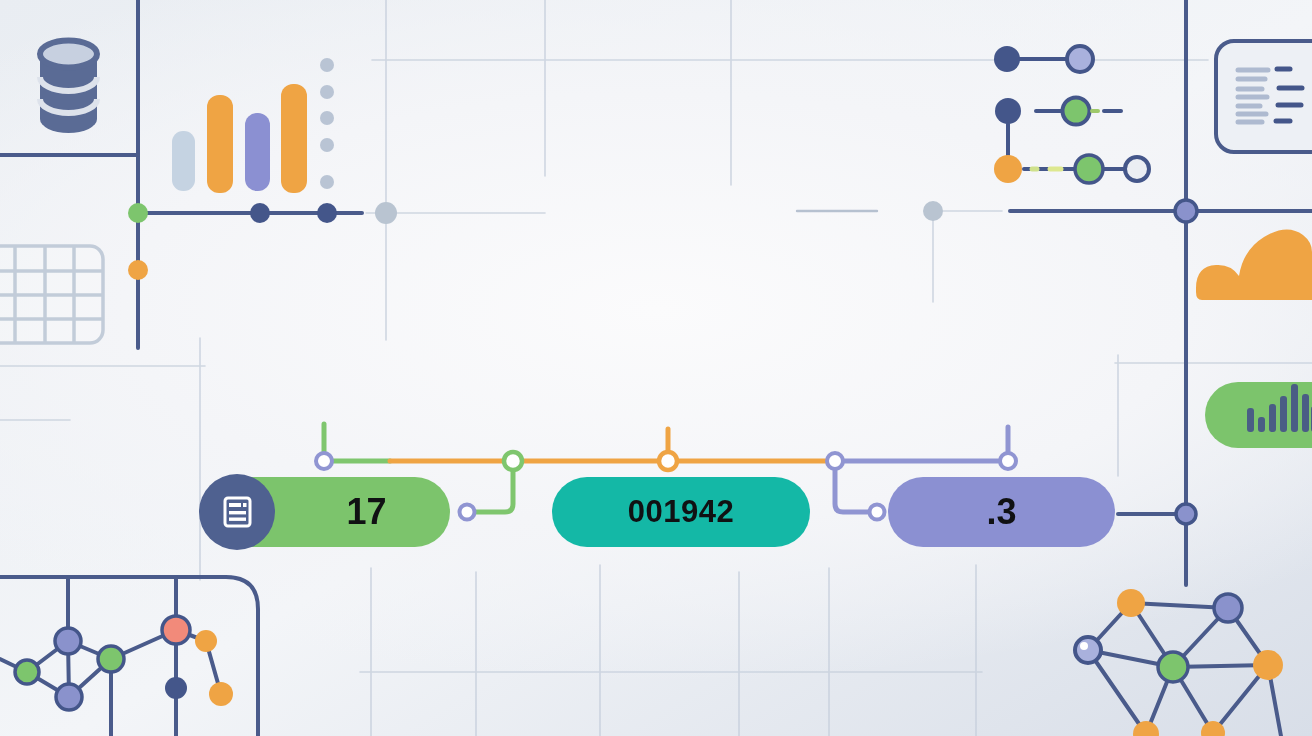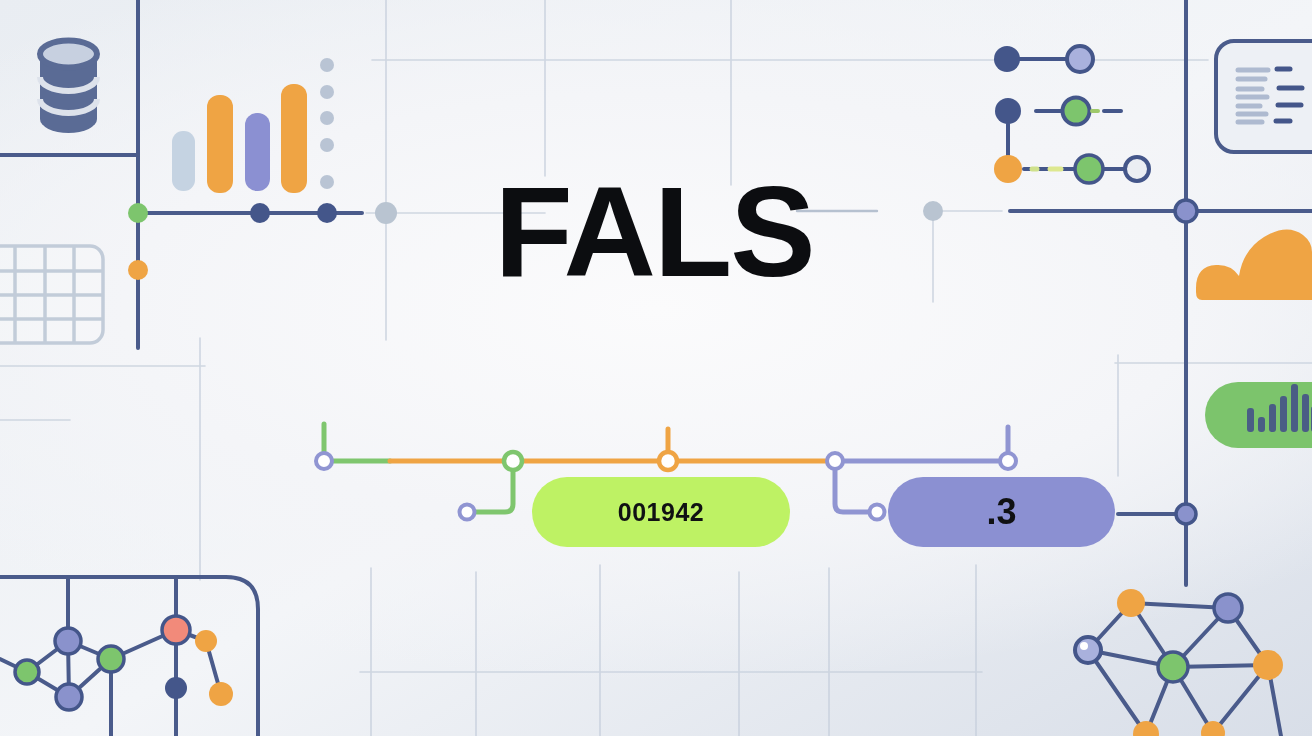--- a/index.html
+++ b/index.html
@@ -19,21 +19,21 @@
   }
   .headline.l1{top:168px;margin-left:-2px;}
   .headline.l2{top:300px;margin-left:-8px;}
   .badge{
     position:absolute;z-index:2;top:477px;height:70px;border-radius:35px;
     display:flex;align-items:center;justify-content:center;
     font-weight:700;color:#101113;
   }
   .badge-green{left:205px;width:245px;background:#7cc46c;font-size:36px;}
   .badge-green .lbl{padding-left:78px;}
-  .badge-orange{left:532px;width:258px;background:#bef264;font-size:25px;letter-spacing:0.5px;}
+  .badge-orange{left:552px;width:258px;background:#14b8a6;font-size:31px;letter-spacing:0.5px;}
   .badge-purple{left:888px;width:227px;background:#8b90d2;font-size:36px;}
   .badge-iconwrap{
     position:absolute;left:-6px;top:-3px;width:76px;height:76px;border-radius:50%;
     background:#4f6190;display:flex;align-items:center;justify-content:center;
   }
 </style>
 </head>
 <body>
 
 <div class="stage">
@@ -236,22 +236,33 @@
       <circle cx="513" cy="461" r="9" stroke="#7fc66e" stroke-width="4.5"></circle>
       <circle cx="668" cy="461" r="9" stroke="#efa444" stroke-width="4.5"></circle>
       <circle cx="835" cy="461" r="8" stroke="#9095d2" stroke-width="4"></circle>
       <circle cx="1008" cy="461" r="8" stroke="#9095d2" stroke-width="4"></circle>
       <circle cx="467" cy="512" r="7.5" stroke="#9095d2" stroke-width="4"></circle>
       <circle cx="877" cy="512" r="7.5" stroke="#9095d2" stroke-width="4"></circle>
     </g>
   </g>
 </svg>
 
-<div class="headline l1">FALS</div>
-
+
+<div class="badge badge-green">
+  <span class="badge-iconwrap">
+    <svg width="40" height="40" viewBox="0 0 40 40">
+      <rect x="8" y="6" width="25" height="28" rx="3" fill="none" stroke="#ffffff" stroke-width="3"></rect>
+      <rect x="12" y="11" width="12" height="4" fill="#ffffff"></rect>
+      <rect x="26" y="11" width="3.5" height="4" fill="#ffffff"></rect>
+      <rect x="12" y="19" width="17" height="3.4" fill="#ffffff"></rect>
+      <rect x="12" y="25.5" width="17" height="3.4" fill="#ffffff"></rect>
+    </svg>
+  </span>
+  <span class="lbl">17</span>
+</div>
 
 <div class="badge badge-orange">
   <span>001942</span>
 </div>
 
 <div class="badge badge-purple">
   <span>.3</span>
 </div>
 
 </div>

